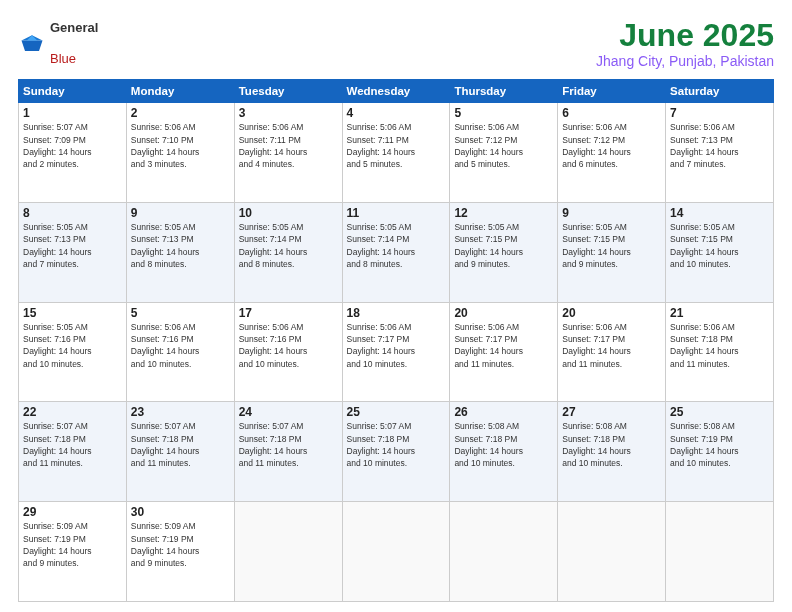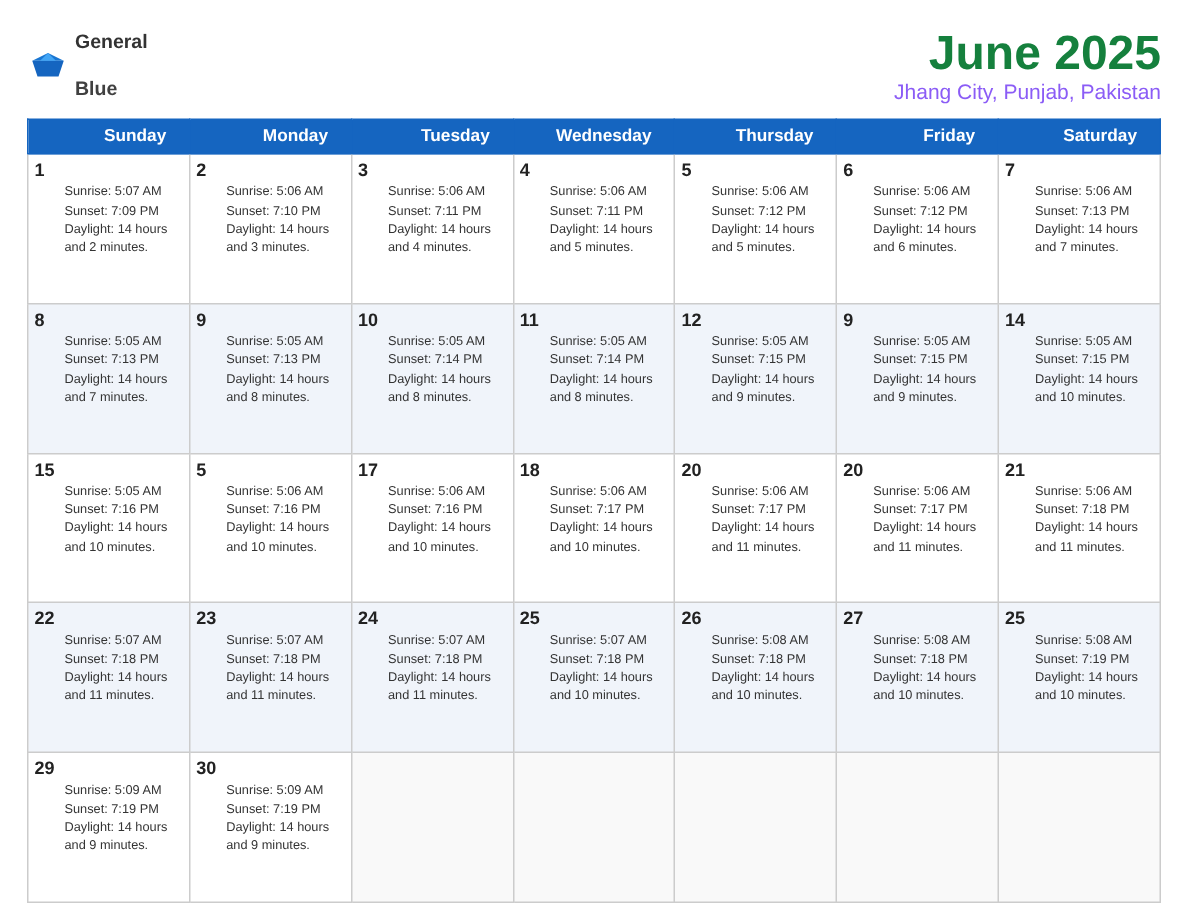--- a/index.html
+++ b/index.html
@@ -34,22 +34,22 @@
       flex-direction: column;
       line-height: 1.1;
     }
     .logo-general {
       font-size: 13px;
       font-weight: bold;
       color: #333;
     }
     .logo-blue {
       font-size: 13px;
-      font-weight: bold;
-      color: #404040;
+      font-weight: normal;
+      color: #b91c1c;
       margin-top: 16px;
     }
     .logo-icon {
       width: 28px;
       height: 28px;
     }
     .title-block {
       text-align: right;
     }
     .month-title {
@@ -66,22 +66,22 @@
       width: 100%;
       border-collapse: collapse;
       flex: 1;
       table-layout: fixed;
     }
     .calendar-table th {
       background: #1565c0;
       color: #fff;
       font-size: 11.5px;
       font-weight: bold;
-      padding: 5px 15px;
-      text-align: right;
+      padding: 5px 4px;
+      text-align: left;
       border: 1px solid #1565c0;
     }
     .calendar-table td {
       vertical-align: top;
       border: 1px solid #ccc;
       padding: 3px 4px;
       font-size: 9px;
       color: #333;
       height: 88px;
       background: #fff;
@@ -93,21 +93,20 @@
       font-size: 12px;
       font-weight: bold;
       color: #222;
       display: block;
       margin-bottom: 1px;
     }
     .day-info {
       font-size: 8.5px;
       line-height: 1.45;
       color: #333;
-      margin-left: 20px;
     }
     .empty-cell {
       background: #f9f9f9 !important;
     }
   </style>
 </head>
 <body>
 
 <div class="page">
   <div class="header">

